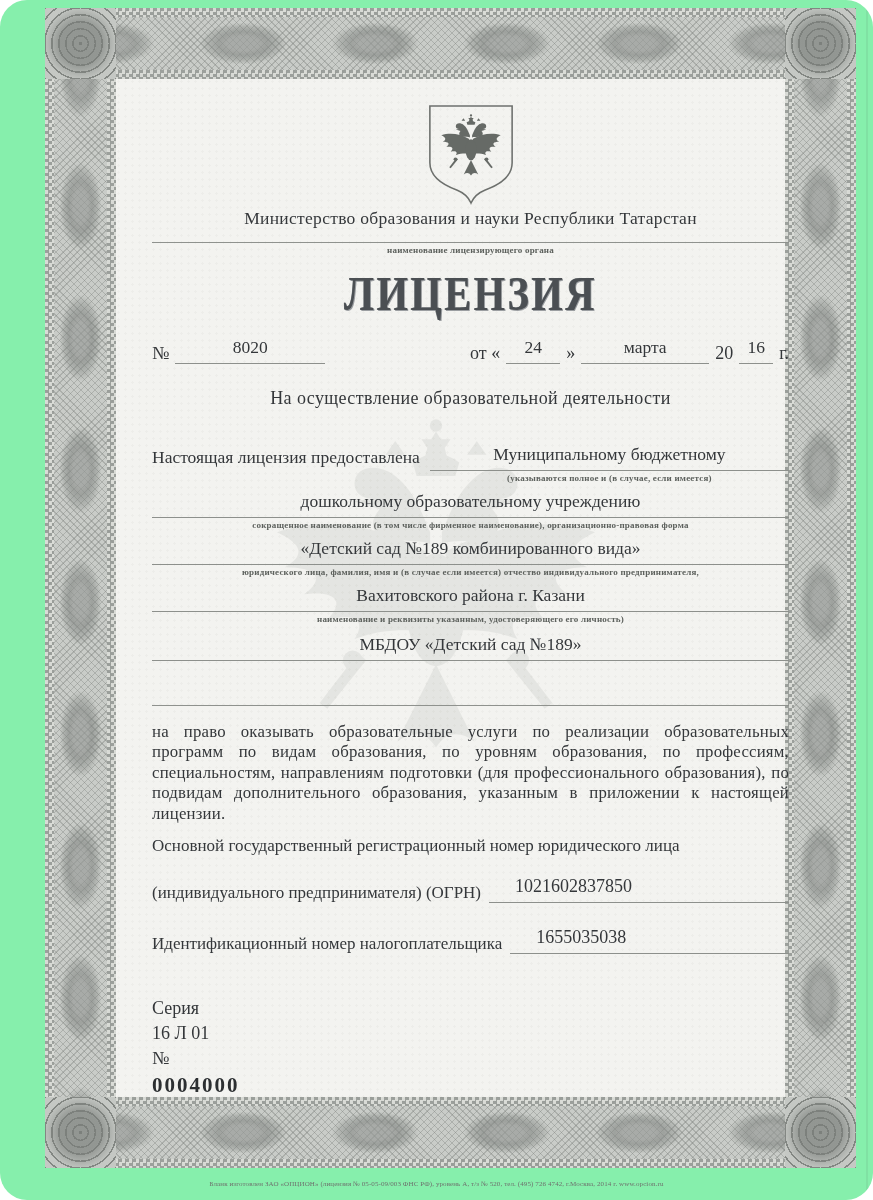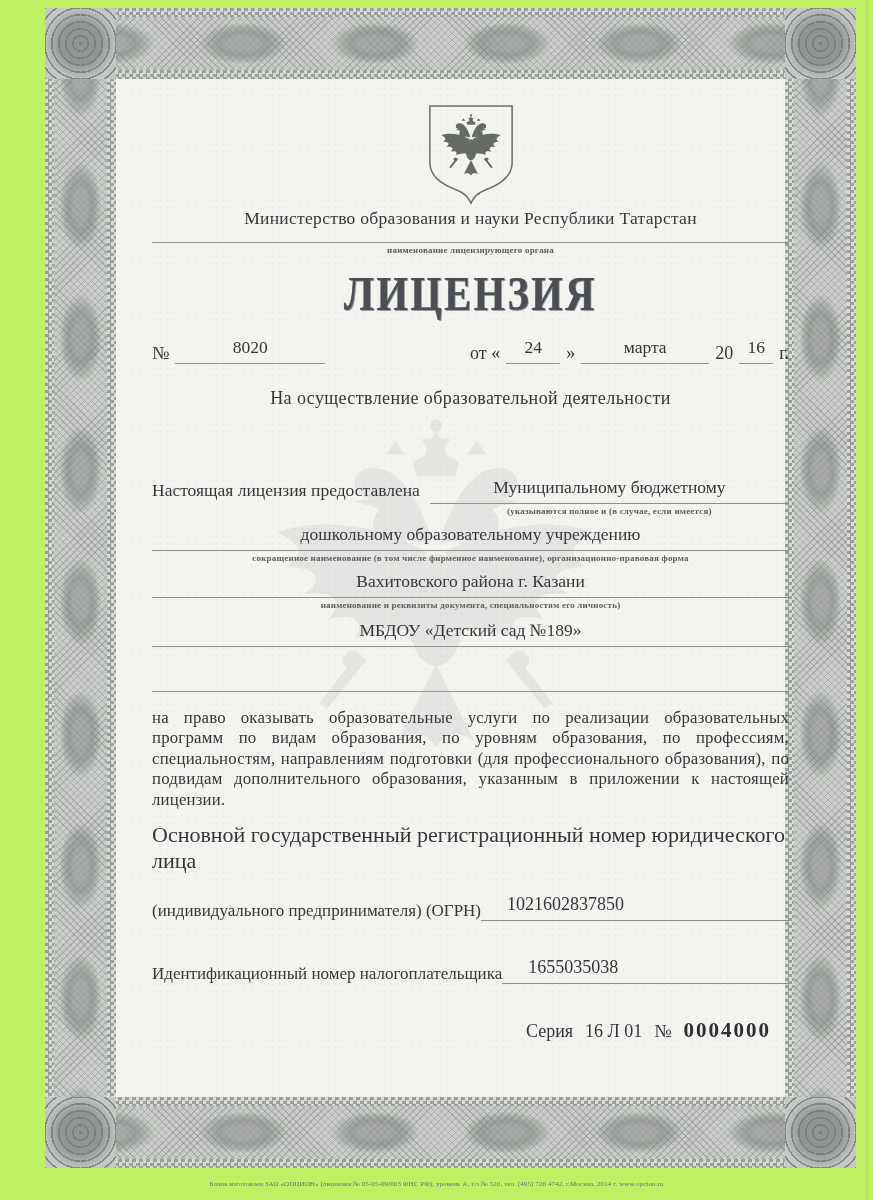--- a/index.html
+++ b/index.html
@@ -1,20 +1,21 @@
 <!DOCTYPE html>
 <html><head>
 <meta charset="utf-8">
 <style>
   html,body{margin:0;padding:0;background:#ffffff;}
   .page{
     position:relative;width:873px;height:1200px;overflow:hidden;
-    background:#bef264;
+    background:#86efac;
     font-family:"Liberation Serif","DejaVu Serif",serif;
     color:#34373a;
+    border-radius:27px;
   }
   .scan-edge{position:absolute;right:5px;top:0;bottom:0;width:2px;background:rgba(60,60,60,.08);}
   
   .paper{
     position:absolute;left:45px;top:8px;right:17px;bottom:32px;
     background-color:#f3f3f0;
     background-image:radial-gradient(rgba(90,90,85,.045) 1px, rgba(0,0,0,0) 1.4px);
     background-size:7px 7px;
   }
   
@@ -68,36 +69,36 @@
   .caption{font-size:9px;color:#5d615d;text-align:center;margin-top:2px;letter-spacing:.2px;font-weight:bold;}
   .title{margin-top:16px;text-align:center;font-size:48px;line-height:.95;font-weight:bold;color:#4b4f53;
          text-shadow:1px 1px 0 #9b9ea1, -0.5px -0.5px 0 #7c8083;}
   .title-inner{display:inline-block;transform:scaleX(.84);letter-spacing:3px;}
   .num-row{margin-top:20px;display:flex;align-items:flex-end;gap:6px;font-size:18px;}
   .spacer{flex:1;}
   .fill{display:flex;justify-content:center;align-items:flex-start;border-bottom:1.2px solid #8d908c;height:26px;}
   .raised{padding-bottom:5px;font-size:17.5px;white-space:nowrap;}
   .w150{width:150px;} .w54{width:54px;} .w128{width:128px;} .w34{width:34px;}
   .subtitle{margin-top:24px;text-align:center;font-size:18px;letter-spacing:.4px;}
-  .grantee{margin-top:68px;display:grid;grid-template-columns:auto 1fr;column-gap:10px;align-items:end;}
+  .grantee{margin-top:35px;display:grid;grid-template-columns:auto 1fr;column-gap:10px;align-items:end;}
   .glbl{font-size:17.5px;white-space:nowrap;padding-bottom:15px;}
   .fillblock .fill-line{display:flex;justify-content:center;align-items:flex-end;border-bottom:1.2px solid #8d908c;height:26px;}
   .field{margin-top:8px;}
   .field .fill-line{display:flex;justify-content:center;align-items:flex-end;border-bottom:1.2px solid #8d908c;height:26px;}
   .f5{margin-top:10px;}
   .empty-rule{margin-top:44px;}
   .para{margin:16px 0 0;font-size:16.8px;line-height:1.22;text-align:justify;letter-spacing:.2px;}
-  .ogrn-heading{margin-top:12px;font-size:22px;}
-  .inline-field{display:flex;align-items:flex-end;margin-top:20px;}
+  .ogrn-heading{margin-top:12px;font-size:17px;}
+  .inline-field{display:flex;align-items:flex-end;gap:8px;margin-top:20px;}
   .inline-field .flbl{font-size:17px;white-space:nowrap;}
   .fill.grow{flex:1;justify-content:flex-start;}
   .fill.grow .raised{padding-left:26px;font-size:18px;}
-  .inline-field.inn{margin-top:36px;}
-  .series{margin-top:34px;display:flex;justify-content:flex-end;align-items:baseline;gap:12px;
-          font-size:18px;padding-right:18px;}
+  .inline-field.inn{margin-top:24px;}
+  .series{margin-top:44px;display:flex;justify-content:flex-end;align-items:baseline;gap:4px;
+          font-size:18px;padding-right:18px;flex-direction:column;}
   .serial{font-family:Liberation Serif, serif;font-size:21px;font-weight:600;
           letter-spacing:2px;color:#2c2f31;}
   .footer{position:absolute;left:0;right:0;bottom:12px;text-align:center;font-size:7px;
           color:#6e716d;letter-spacing:.1px;z-index:5;}
 </style>
 </head>
 <body>
 
 <div class="page">
 
@@ -187,26 +188,32 @@
       </div>
     </div>
 
     <div class="field">
       <div class="fill-line">
           <span class="raised">дошкольному образовательному учреждению</span>
         </div>
       <div class="caption">сокращенное наименование (в том числе фирменное наименование), организационно-правовая форма</div>
     </div>
 
-
     <div class="field">
       <div class="fill-line">
+          <span class="raised">«Детский сад №189 комбинированного вида»</span>
+        </div>
+      <div class="caption">юридического лица, фамилия, имя и (в случае если имеется) отчество индивидуального предпринимателя,</div>
+    </div>
+
+    <div class="field">
+      <div class="fill-line">
           <span class="raised">Вахитовского района г. Казани</span>
         </div>
-      <div class="caption">наименование и реквизиты документа, специальностям его личность)</div>
+      <div class="caption">наименование и реквизиты указанным, удостоверяющего его личность)</div>
     </div>
 
     <div class="field f5">
       <div class="fill-line">
           <span class="raised">МБДОУ «Детский сад  №189»</span>
         </div>
     </div>
 
     <div class="rule empty-rule"></div>
 

